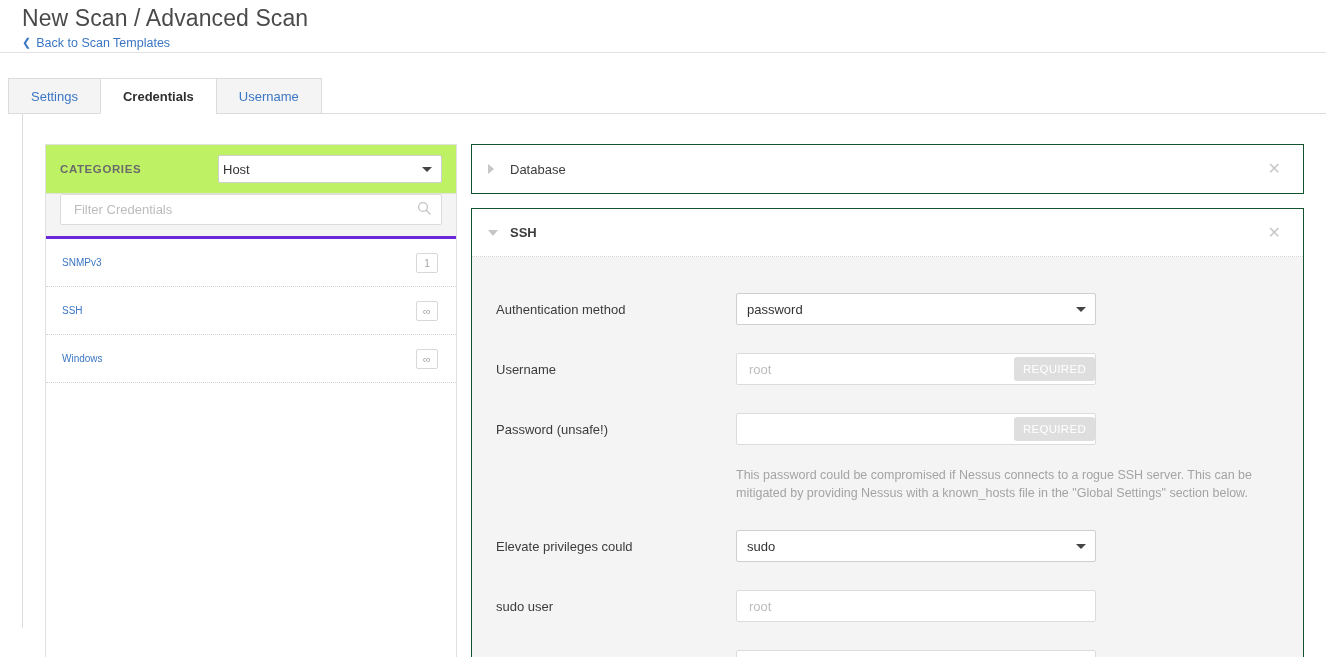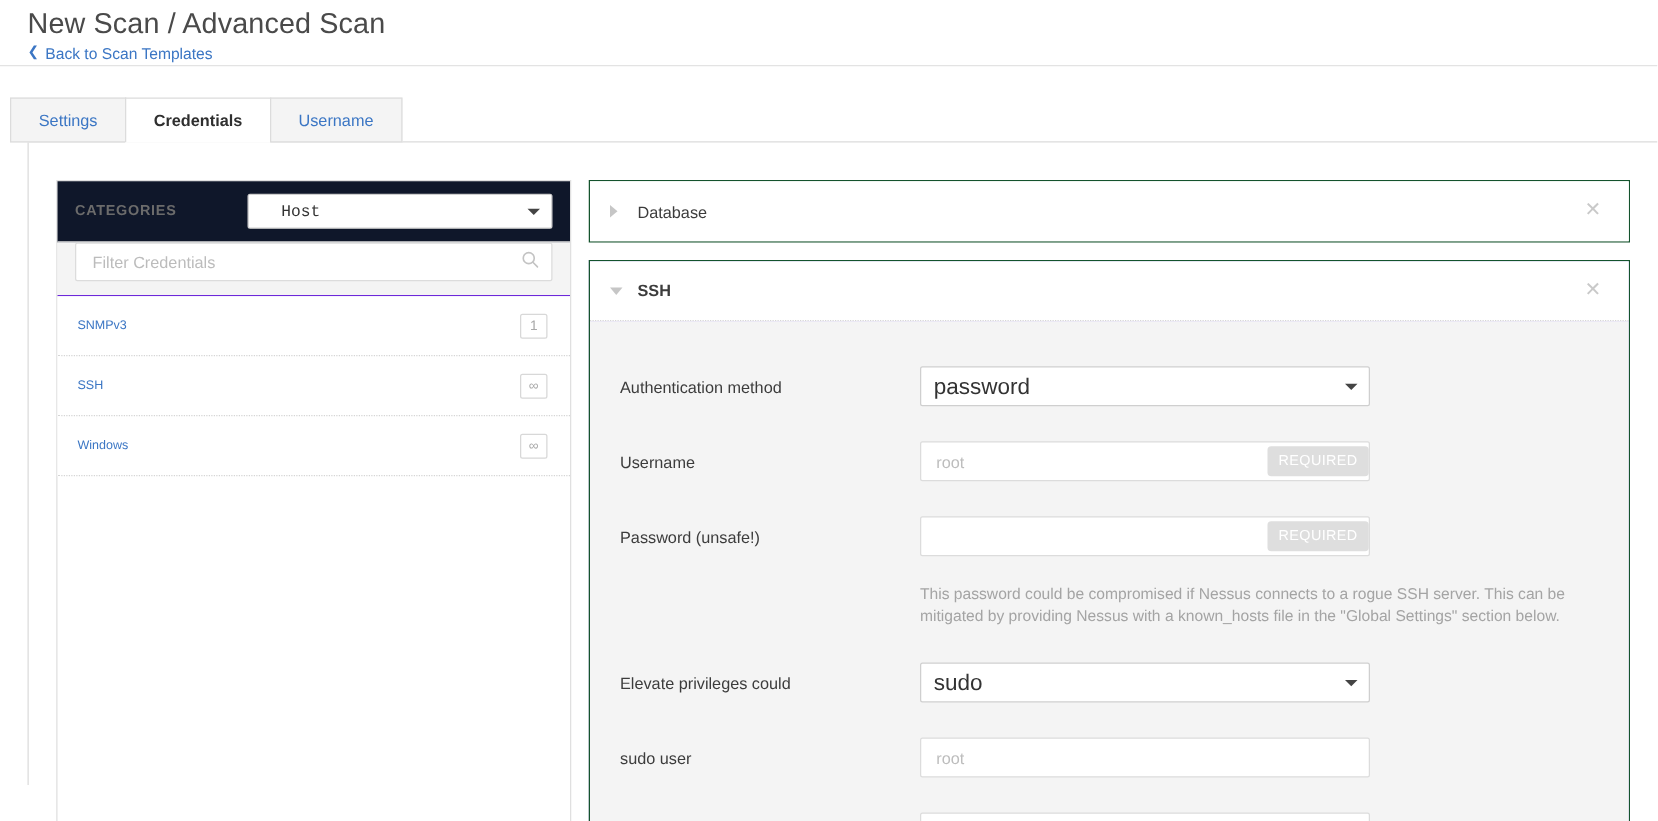--- a/index.html
+++ b/index.html
@@ -95,61 +95,61 @@
 
   
   .sidebar {
     width: 412px;
     flex: 0 0 412px;
     background: #ffffff;
     border: 1px solid #e0e0e0;
     min-height: 518px;
   }
   .sidebar-head {
-    background: #0f172a;
+    background: #bef264;
     border-bottom: 1px solid #e0e0e0;
     padding: 10px 14px;
     display: flex;
     align-items: center;
+    gap: 20px;
   }
   .categories-label {
     font-size: 11.5px;
     letter-spacing: .6px;
     color: #6b6b6b;
     font-weight: bold;
     flex: 0 0 auto;
     width: 138px;
   }
   .select {
     position: relative;
     flex: 1;
     height: 28px;
     background: #ffffff;
     border: 1px solid #cfcfcf;
     border-radius: 2px;
     display: flex;
     align-items: center;
-    padding: 0 26px 0 26px;
+    padding: 0 26px 0 4px;
     font-size: 13px;
     color: #333;
     cursor: pointer;
-    font-family: Liberation Mono, monospace;
   }
   .caret-down {
     position: absolute;
     right: 9px; top: 50%;
     margin-top: -2px;
     width: 0; height: 0;
     border-left: 5px solid transparent;
     border-right: 5px solid transparent;
     border-top: 5px solid #444;
   }
   .filter-wrap {
     background: #f4f4f4;
-    border-bottom: 1px solid #6d28d9;
+    border-bottom: 3px solid #6d28d9;
     padding: 0 14px 11px 14px;
   }
   .filter-box {
     position: relative;
     height: 31px;
     background: #ffffff;
     border: 1px solid #dcdcdc;
     border-radius: 2px;
     display: flex;
     align-items: center;
@@ -293,21 +293,21 @@
   .input input::placeholder { color: #bdbdbd; }
   .select-field {
     position: relative;
     height: 32px;
     background: #ffffff;
     border: 1px solid #cfcfcf;
     border-radius: 2px;
     display: flex;
     align-items: center;
     padding: 0 20px 0 10px;
-    font-size: 18px;
+    font-size: 13px;
     color: #333;
     cursor: pointer;
   }
   .required-badge {
     position: absolute;
     right: 1px; top: 50%;
     transform: translateY(-50%);
     height: 24px;
     padding: 0 9px;
     background: #dedede;

